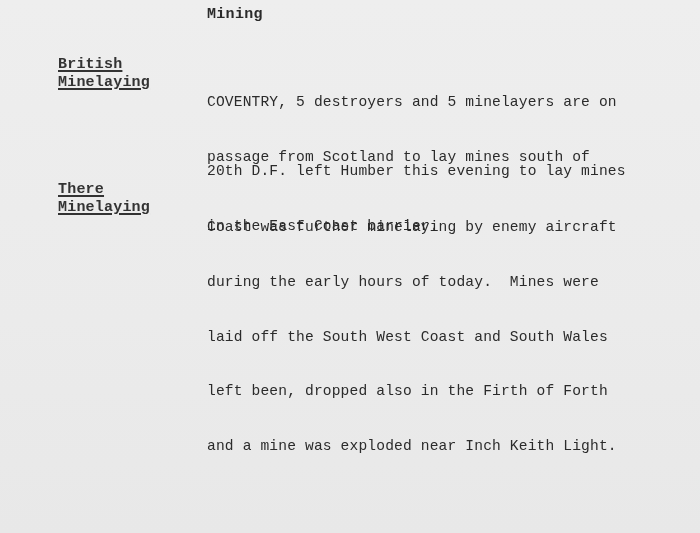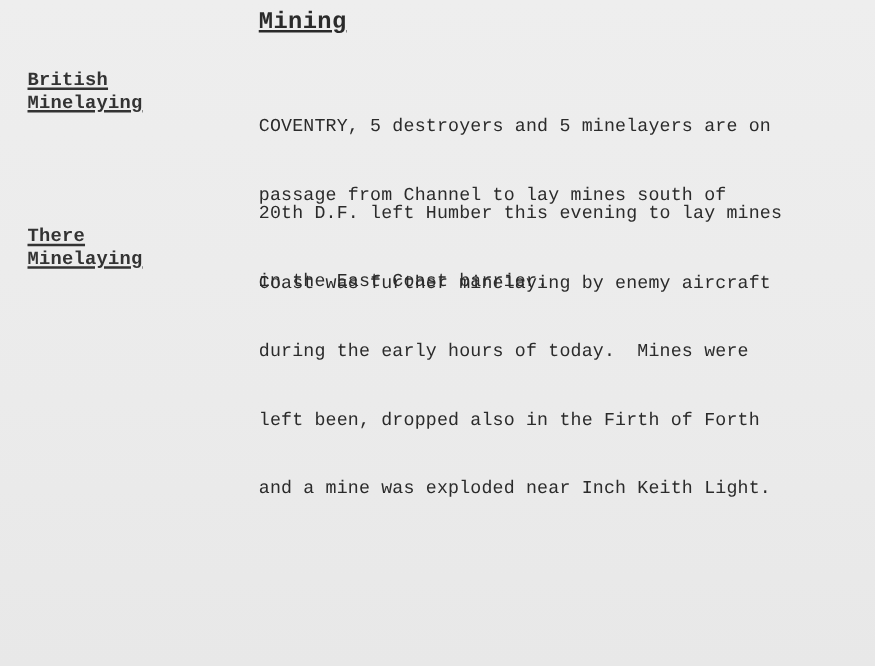--- a/index.html
+++ b/index.html
@@ -18,41 +18,41 @@
     .page {
       position: absolute;
       left: 0; top: 0;
       width: 700px; height: 533px;
       background: linear-gradient(180deg, #eeeeee 0%, #ebebeb 60%, #e8e8e8 100%);
     }
     .heading {
       position: absolute;
       left: 207px;
       top: 6px;
-      font-size: 19px;
+      font-size: 15px;
       font-weight: bold;
-      text-decoration: underline;
       text-decoration-thickness: 2px;
       text-underline-offset: 2px;
       letter-spacing: 0.3px;
     }
     .side-label {
       position: absolute;
       left: 22px;
       font-size: 15px;
       line-height: 18px;
       font-weight: bold;
       color: #333;
     }
     .side-label span {
       display: block;
       text-decoration: underline;
       text-decoration-thickness: 2px;
       text-underline-offset: 2px;
       letter-spacing: 0.2px;
+      margin-left: 36px;
     }
     .para {
       position: absolute;
       left: 207px;
       width: 490px;
       font-size: 14.6px;
       line-height: 18.2px;
       letter-spacing: 0.15px;
       white-space: pre;
       color: #2b2b2b;
@@ -66,36 +66,37 @@
 
   <div class="heading">Mining</div>
 
   <div class="side-label" style="top:56px;">
     <span>British</span>
     <span>Minelaying</span>
   </div>
 
   <div class="para" style="top:57px;">
     <span class="ln">COVENTRY, 5 destroyers and 5 minelayers are on</span>
-    <span class="ln">passage from Channel to lay mines south of</span>
+    <span class="ln">passage from Scotland to lay mines south of</span>
   </div>
 
   <div class="para" style="top:126px;">
     <span class="ln">20th D.F. left Humber this evening to lay mines</span>
     <span class="ln">in the East Coast barrier.</span>
   </div>
 
   <div class="side-label" style="top:181px;">
     <span>There</span>
     <span>Minelaying</span>
   </div>
 
   <div class="para" style="top:182px;">
     <span class="ln">Coast was further minelaying by enemy aircraft</span>
     <span class="ln">during the early hours of today.  Mines were</span>
+    <span class="ln">laid off the South West Coast and South Wales</span>
     <span class="ln">left been, dropped also in the Firth of Forth</span>
     <span class="ln">and a mine was exploded near Inch Keith Light.</span>
     
     
     
     
     
     
     
     

